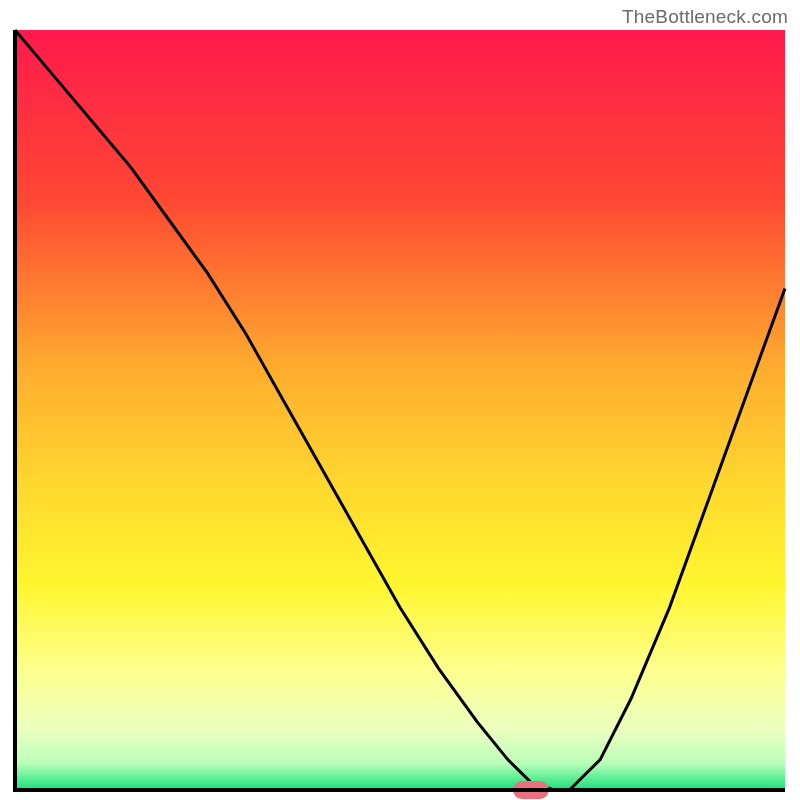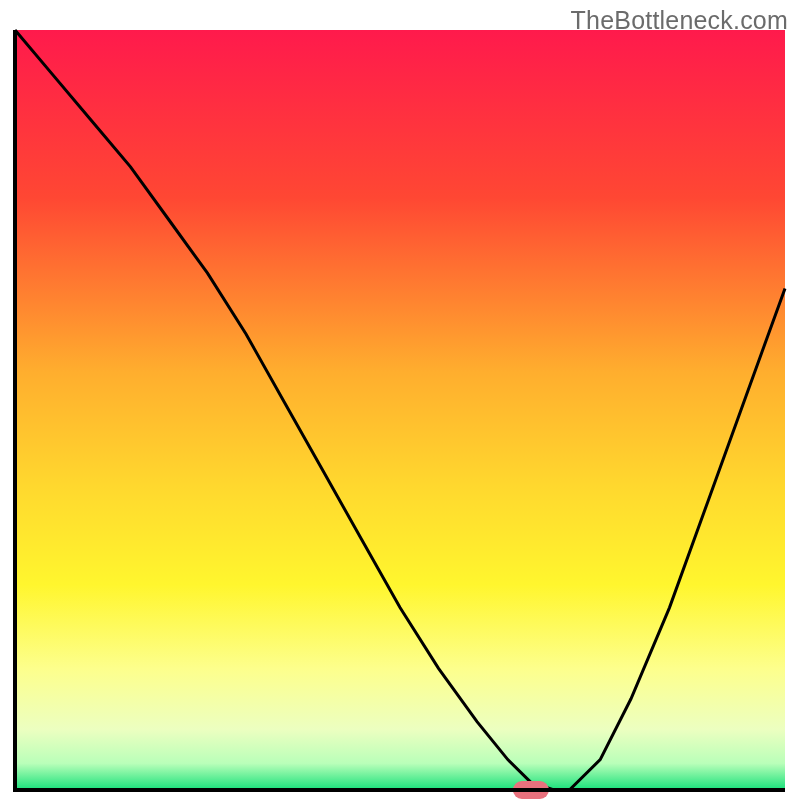--- a/index.html
+++ b/index.html
@@ -12,21 +12,21 @@
   }
   .chart-container {
     position: relative;
     width: 800px;
     height: 800px;
   }
   .watermark {
     position: absolute;
     top: 6px;
     right: 12px;
-    font-size: 25px;
+    font-size: 19px;
     font-weight: 400;
     color: #6b6b6b;
     letter-spacing: 0.2px;
     z-index: 5;
   }
   svg.chart {
     position: absolute;
     top: 0;
     left: 0;
     width: 800px;

